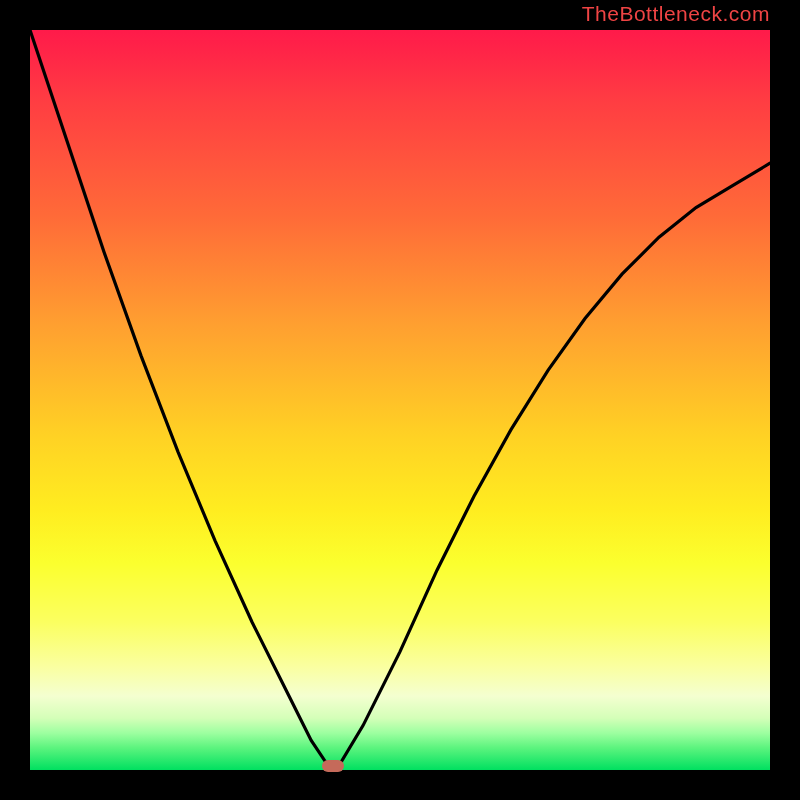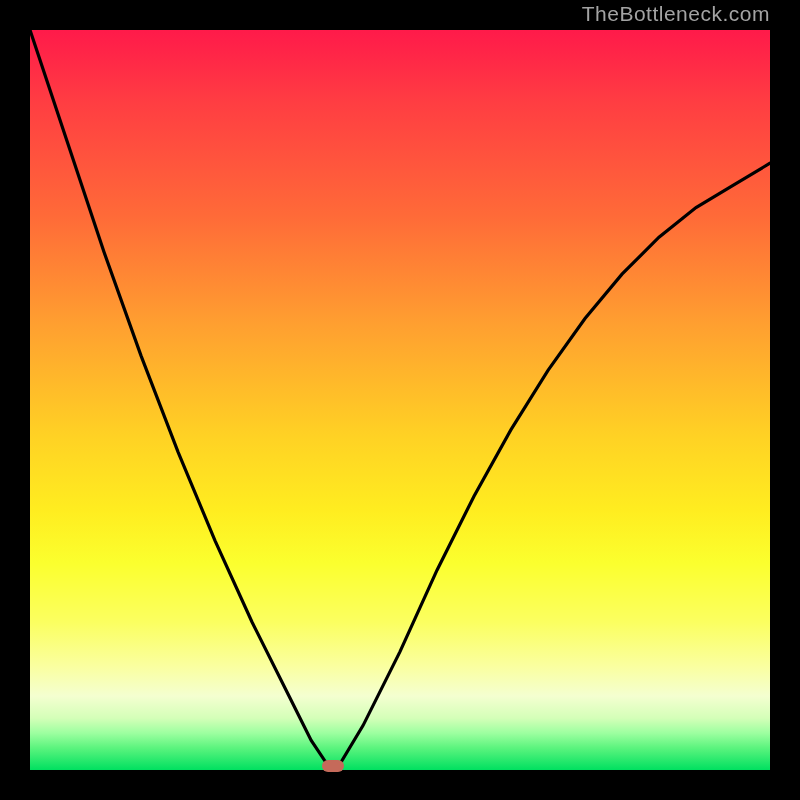--- a/index.html
+++ b/index.html
@@ -30,21 +30,21 @@
       #d4ffb8 93%,
       #9dffa0 95%,
       #5cf47e 97%,
       #00e060 100%
     );
   }
   .watermark {
     position: absolute;
     top: 2px;
     right: 30px;
-    color: #a3a3a3;
+    color: #ef4444;
     font-size: 21px;
     font-weight: 500;
     letter-spacing: 0.5px;
   }
   .curve-svg {
     position: absolute;
     left: 0;
     top: 0;
     width: 740px;
     height: 740px;

